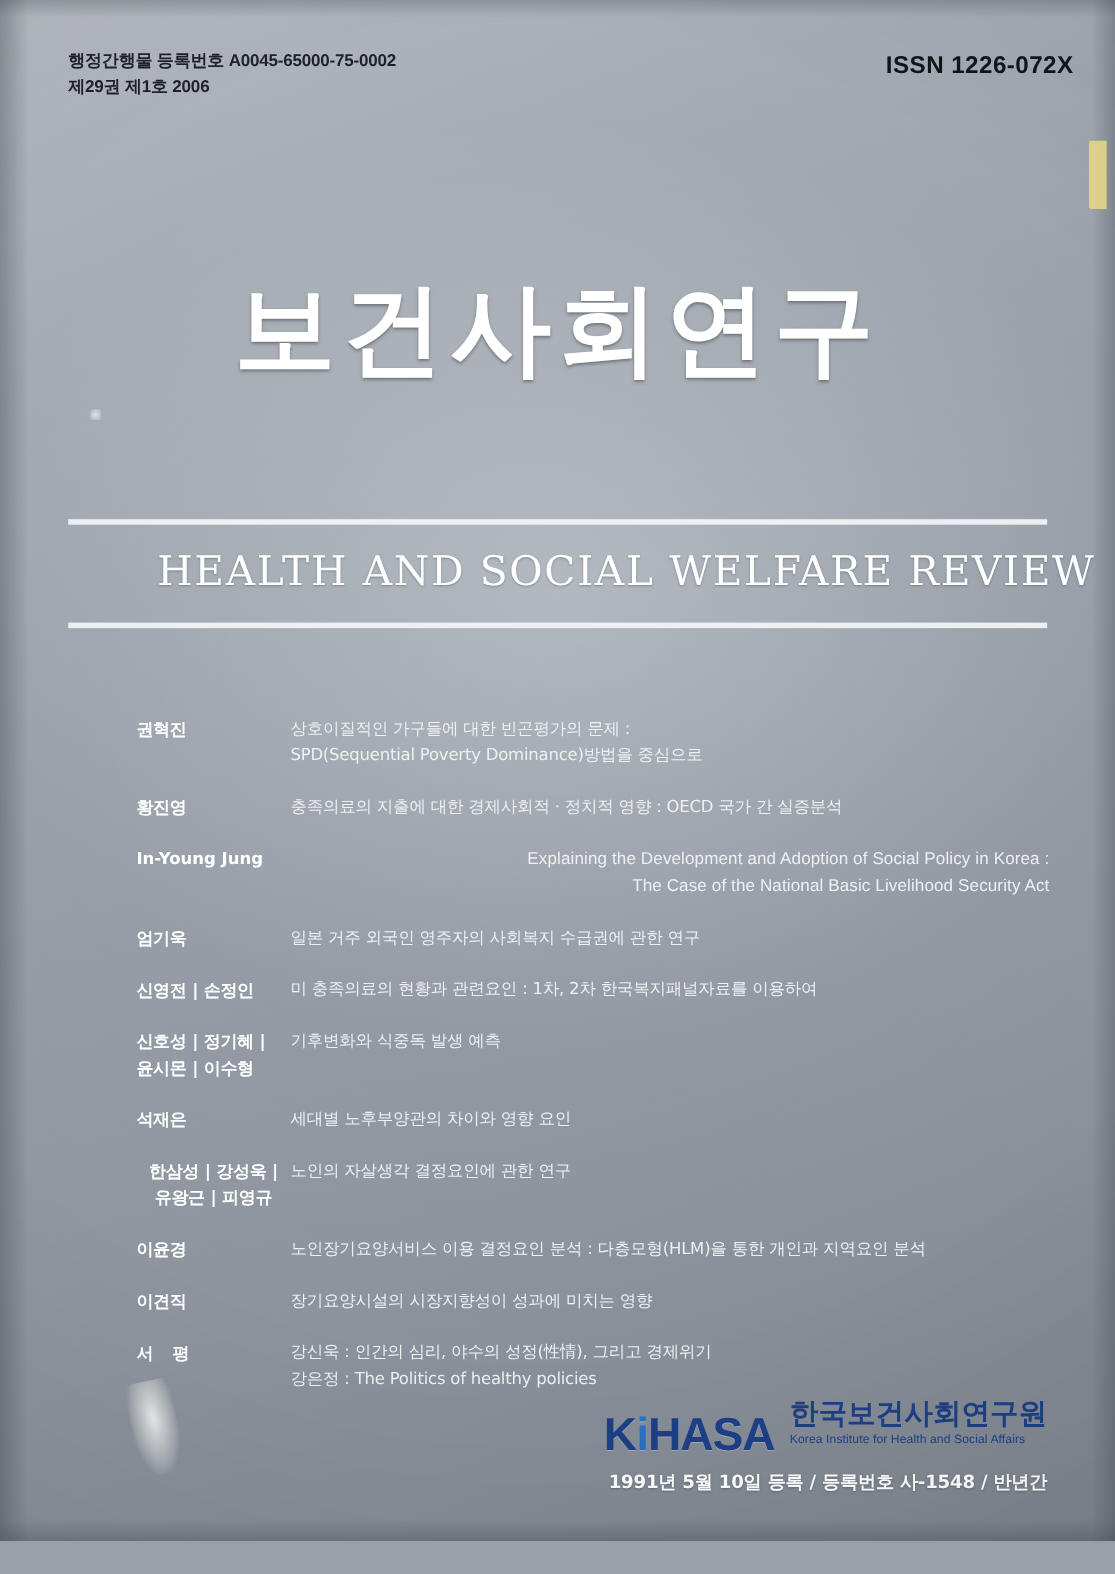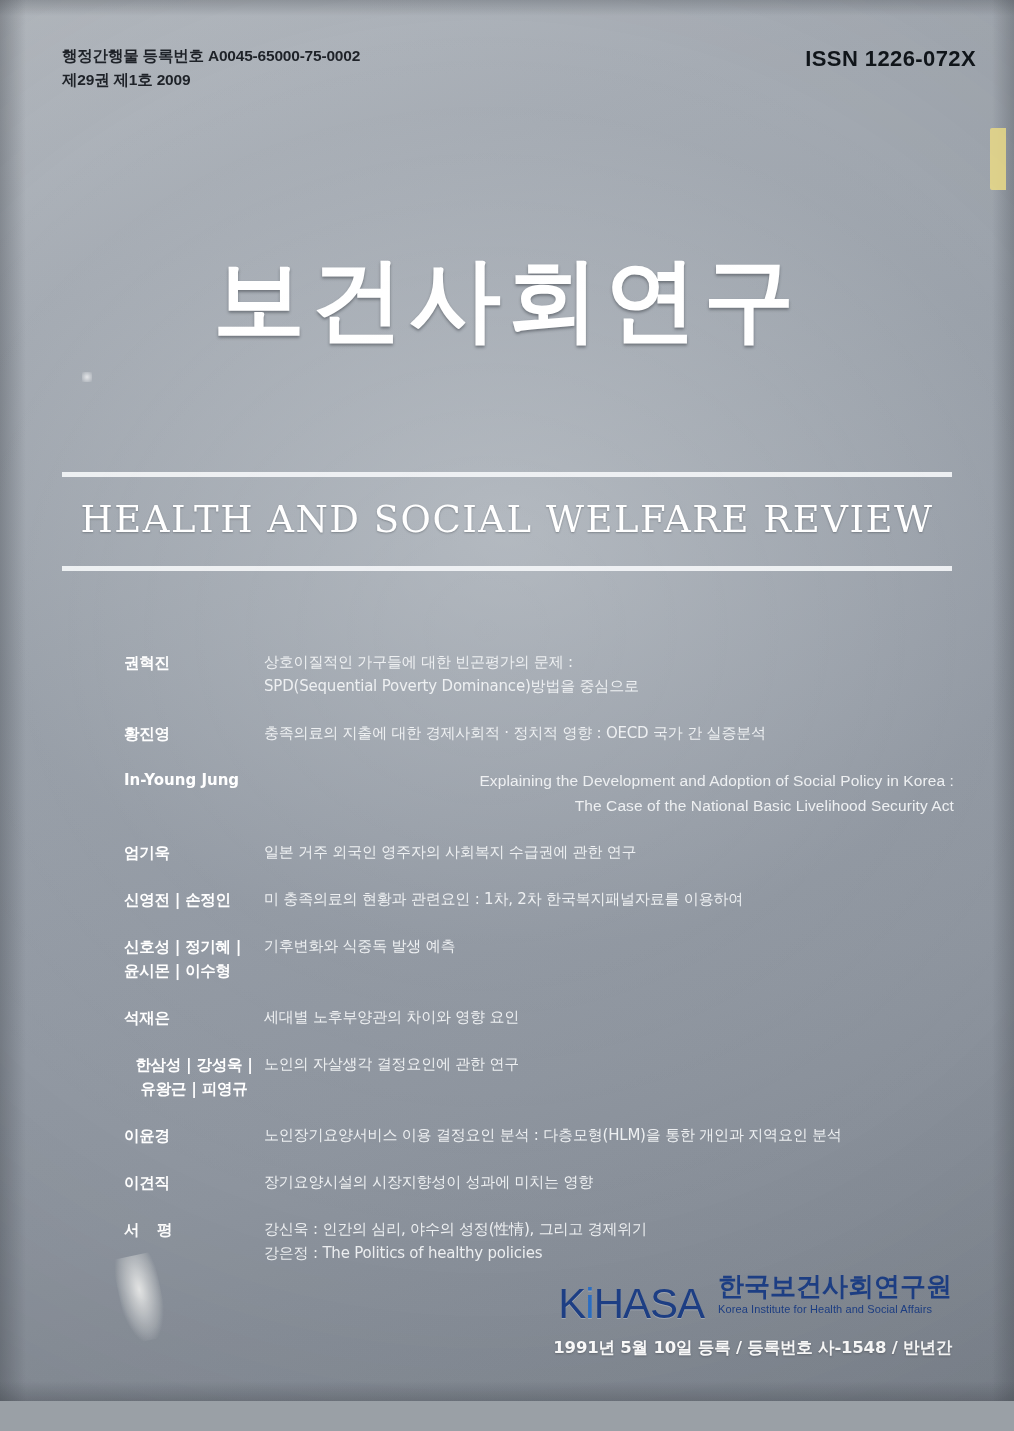--- a/index.html
+++ b/index.html
@@ -121,22 +121,22 @@
     height: 5px;
     background: #f1f3f5;
     opacity: 0.95;
   }
   .rule-top { top: 472px; }
   .rule-bottom { top: 566px; }
   .english-title {
     position: absolute;
     top: 498px;
     left: 0;
-    right: 0;
-    text-align: center;
+    right: 18px;
+    text-align: right;
     font-family: "DejaVu Serif", serif;
     font-size: 37px;
     color: #ffffff;
     letter-spacing: 1.5px;
     font-weight: 400;
     text-shadow: 0 1px 2px rgba(40,45,52,0.35);
   }
 
   
   .contents {
@@ -199,21 +199,21 @@
   }
   .logo-row {
     display: flex;
     align-items: center;
     justify-content: flex-end;
     gap: 14px;
   }
   .kihasa-mark {
     font-family: "Liberation Sans", sans-serif;
     font-size: 42px;
-    font-weight: 400;
+    font-weight: 700;
     letter-spacing: -1px;
     color: #1d3f86;
     line-height: 1;
     position: relative;
     text-shadow: 0 1px 0 rgba(255,255,255,0.25);
     margin-top: 21px;
   }
   .kihasa-mark .dash {
     color: #2b6fc4;
   }
@@ -274,21 +274,21 @@
   <div class="edge-top"></div>
   <div class="edge-left"></div>
   <div class="edge-right"></div>
   <div class="edge-bottom"></div>
   <div class="yellow-tab"></div>
   <div class="scuff2"></div>
 
   <div class="header">
     <div class="reg-block">
       <div>행정간행물 등록번호 A0045-65000-75-0002</div>
-      <div>제29권 제1호 2009</div>
+      <div>제29권 제1호 2006</div>
     </div>
     <div class="issn">ISSN 1226-072X</div>
   </div>
 
   <div class="main-title">보건사회연구</div>
 
   <div class="rule rule-top"></div>
   <div class="english-title">HEALTH AND SOCIAL WELFARE REVIEW</div>
   <div class="rule rule-bottom"></div>
 

